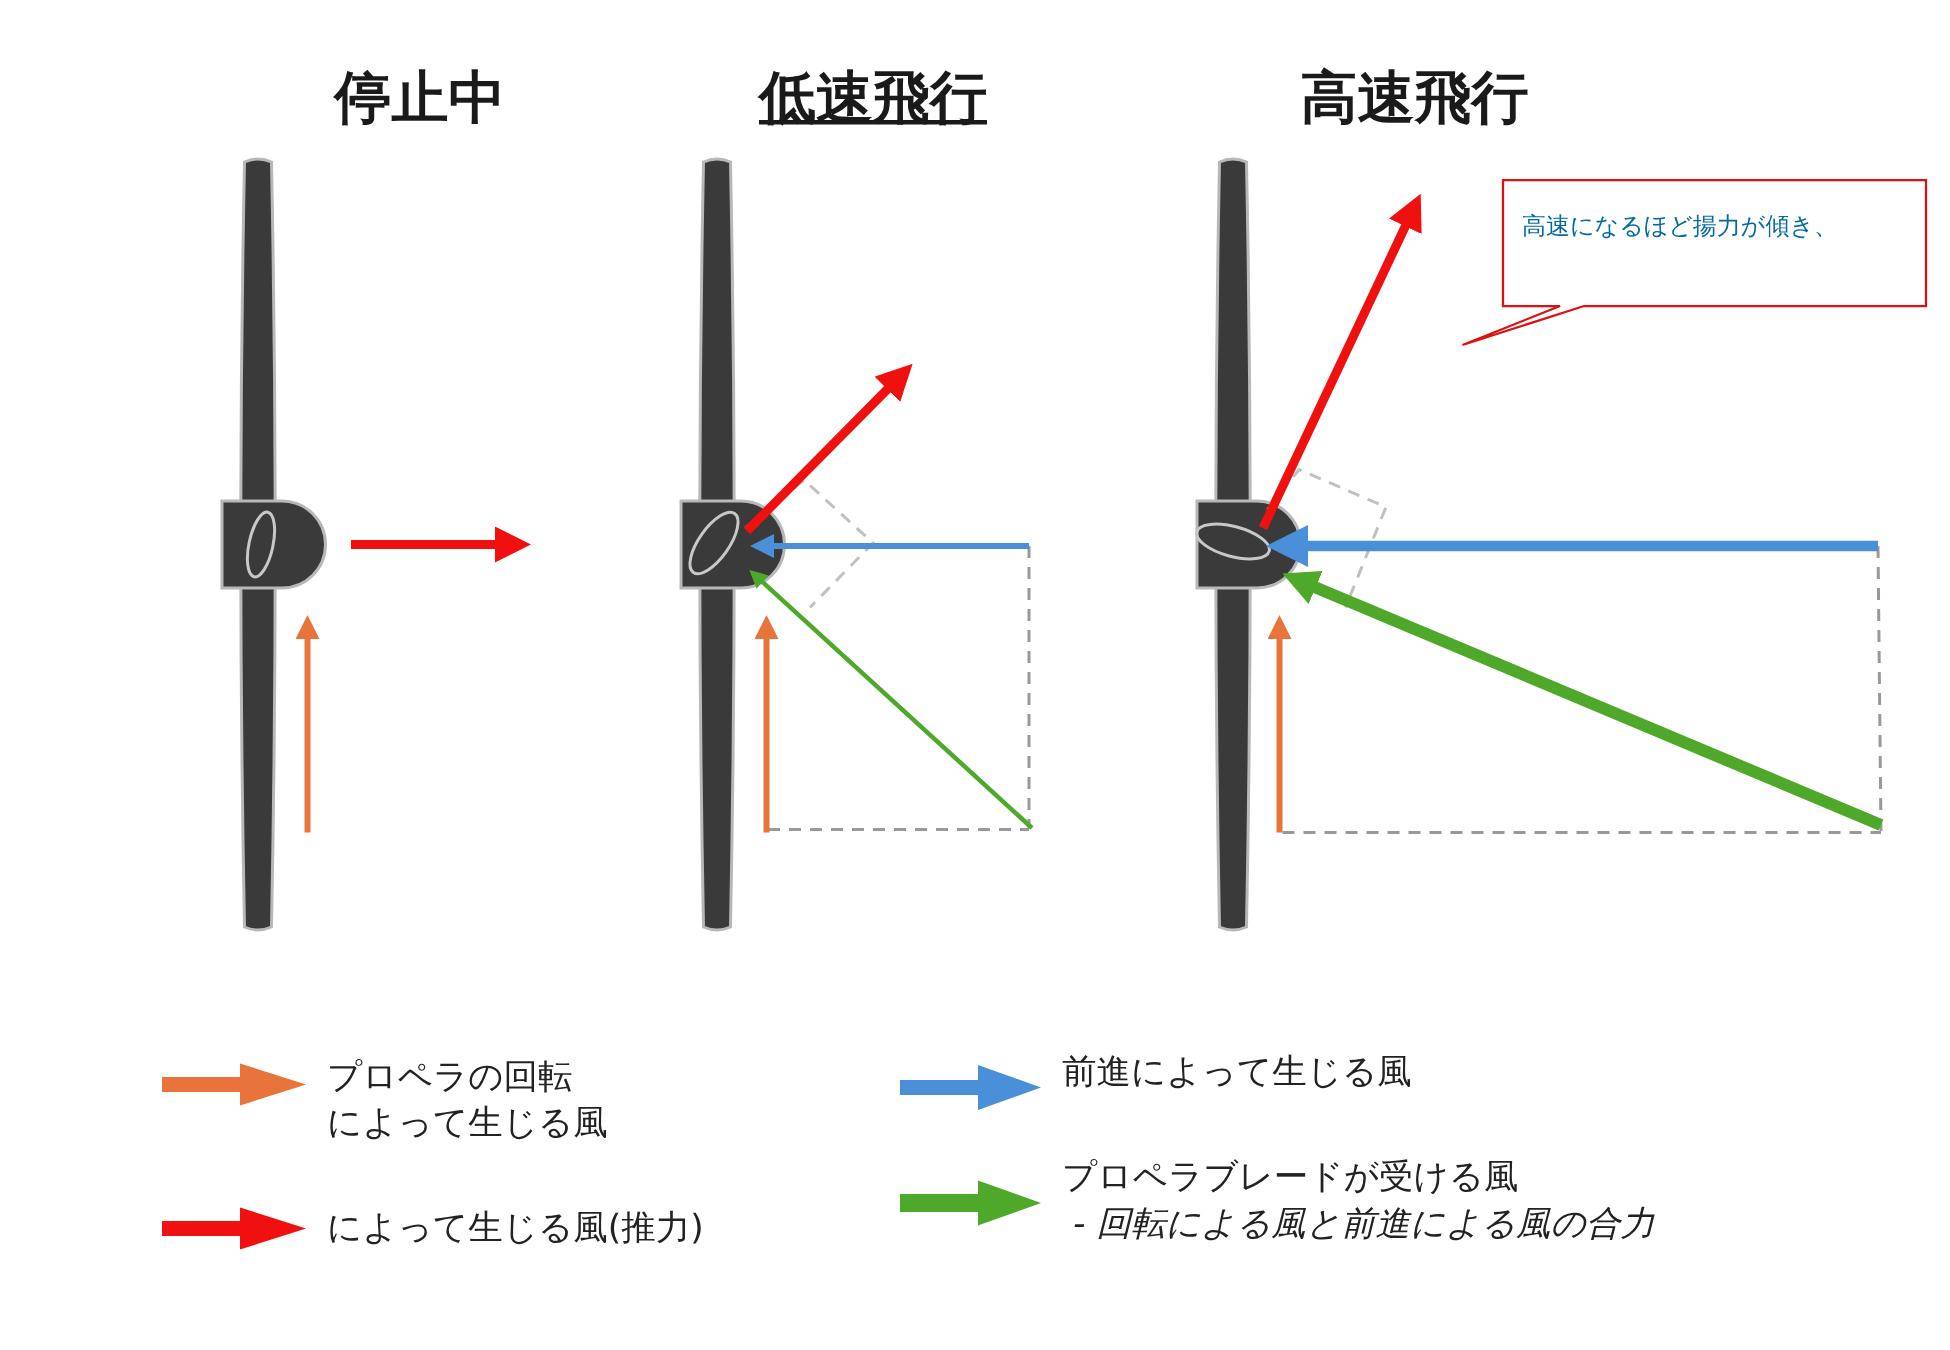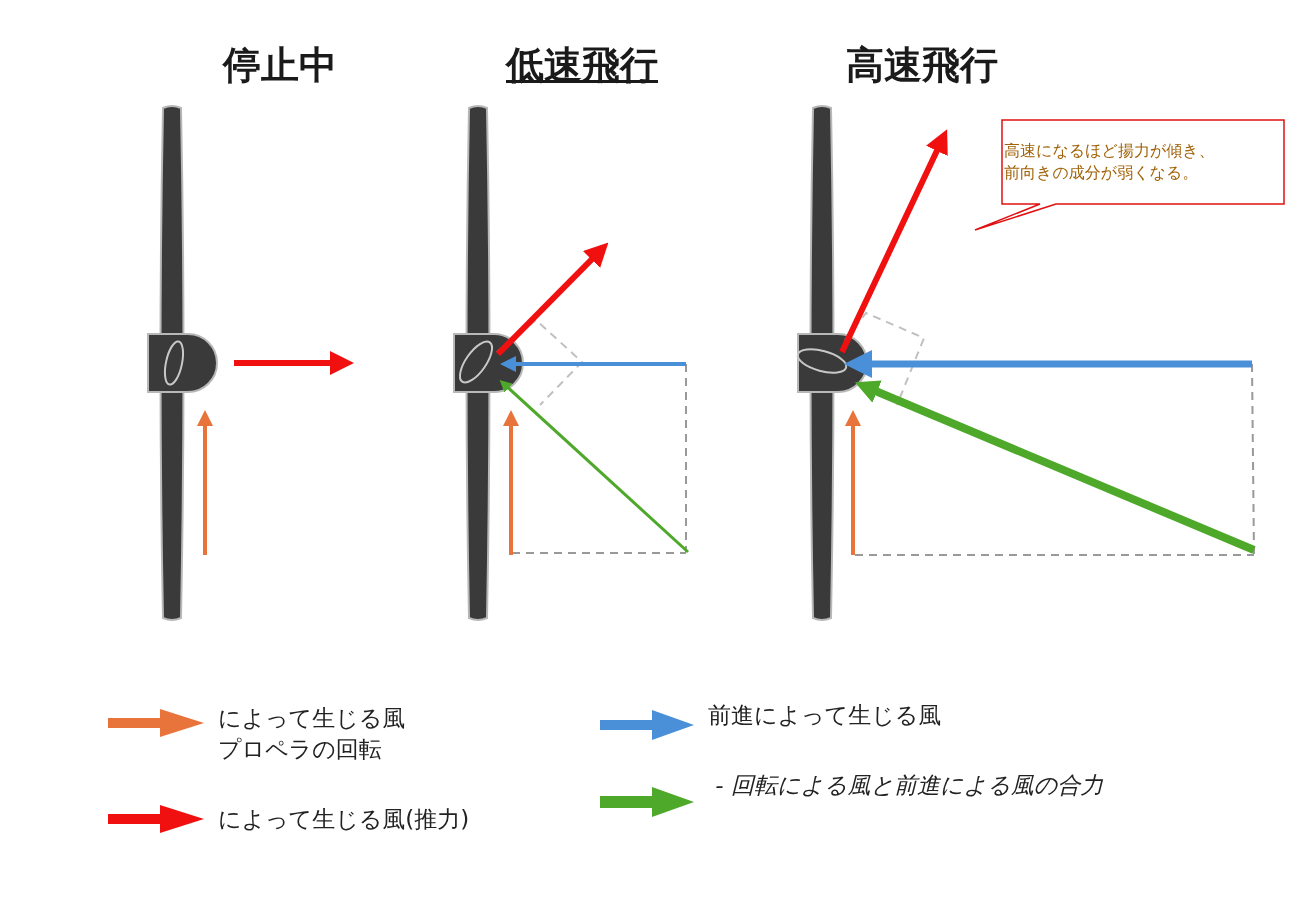--- a/index.html
+++ b/index.html
@@ -1,30 +1,30 @@
 <!DOCTYPE html>
 <html><head>
 <meta charset="utf-8">
 <style>
   html, body { margin:0; padding:0; background:#ffffff; }
   body { width:1300px; height:900px; position:relative; overflow:hidden;
          font-family:"DejaVu Sans", "Liberation Sans", sans-serif; color:#222; }
   .title { position:absolute; top:40px; font-size:38px; font-weight:bold; color:#1a1a1a;
            transform:translateX(-50%); white-space:nowrap; }
   svg.main { position:absolute; left:0; top:0; }
-  .callout-text { position:absolute; left:1004px; top:140px; width:232px; text-align:left;
-                  font-size:16px; line-height:22px; color:#a16207; }
+  .callout-text { position:absolute; left:1004px; top:140px; width:232px; text-align:center;
+                  font-size:16px; line-height:22px; color:#0369a1; }
   .legend-text { position:absolute; font-size:23px; line-height:31px; color:#222; white-space:nowrap; }
 </style>
 </head>
 <body>
 
 <div class="title" style="left:280px;">停止中</div>
 <div class="title" style="left:582px;text-decoration:underline;">低速飛行</div>
-<div class="title" style="left:922px;text-align:right;">高速飛行</div>
+<div class="title" style="left:943px;text-align:right;">高速飛行</div>
 
 <svg class="main" width="1300" height="900" viewBox="0 0 1300 900">
   <defs>
     <marker id="ah-red" markerWidth="4" markerHeight="4" refX="2" refY="2" orient="auto" markerUnits="strokeWidth">
         <path d="M0,0 L4,2 L0,4 Z" fill="#f01010"></path>
       </marker>
     <marker id="ah-blue" markerWidth="4" markerHeight="4" refX="2" refY="2" orient="auto" markerUnits="strokeWidth">
         <path d="M0,0 L4,2 L0,4 Z" fill="#4a90d9"></path>
       </marker>
     <marker id="ah-green" markerWidth="4" markerHeight="4" refX="2" refY="2" orient="auto" markerUnits="strokeWidth">
@@ -95,24 +95,24 @@
     <path d="M652,710 L694,725 L652,740 Z" fill="#4a90d9"></path>
   </g>
   <g>
     <rect x="600" y="796" width="52" height="12" fill="#4ea82a"></rect>
     <path d="M652,787 L694,802 L652,817 Z" fill="#4ea82a"></path>
   </g>
 </svg>
 
 <div class="callout-text" style="left:1004px;">
   <div>高速になるほど揚力が傾き、</div>
-  <div>前向きの成分が弱くなる。</div>
 </div>
 
 <div class="legend-text" style="left:218px; top:703px;">
+  <div>プロペラの回転</div>
   <div>によって生じる風</div>
-  <div>プロペラの回転</div>
 </div>
 <div class="legend-text" style="left:218px; top:804px;">によって生じる風(推力)</div>
 <div class="legend-text" style="left:708px; top:700px;">前進によって生じる風</div>
 <div class="legend-text" style="left:708px; top:770px;">
+  <div>プロペラブレードが受ける風</div>
   <div style="white-space:pre;font-style:italic;"> - 回転による風と前進による風の合力</div>
 </div>
 
 </body></html>

